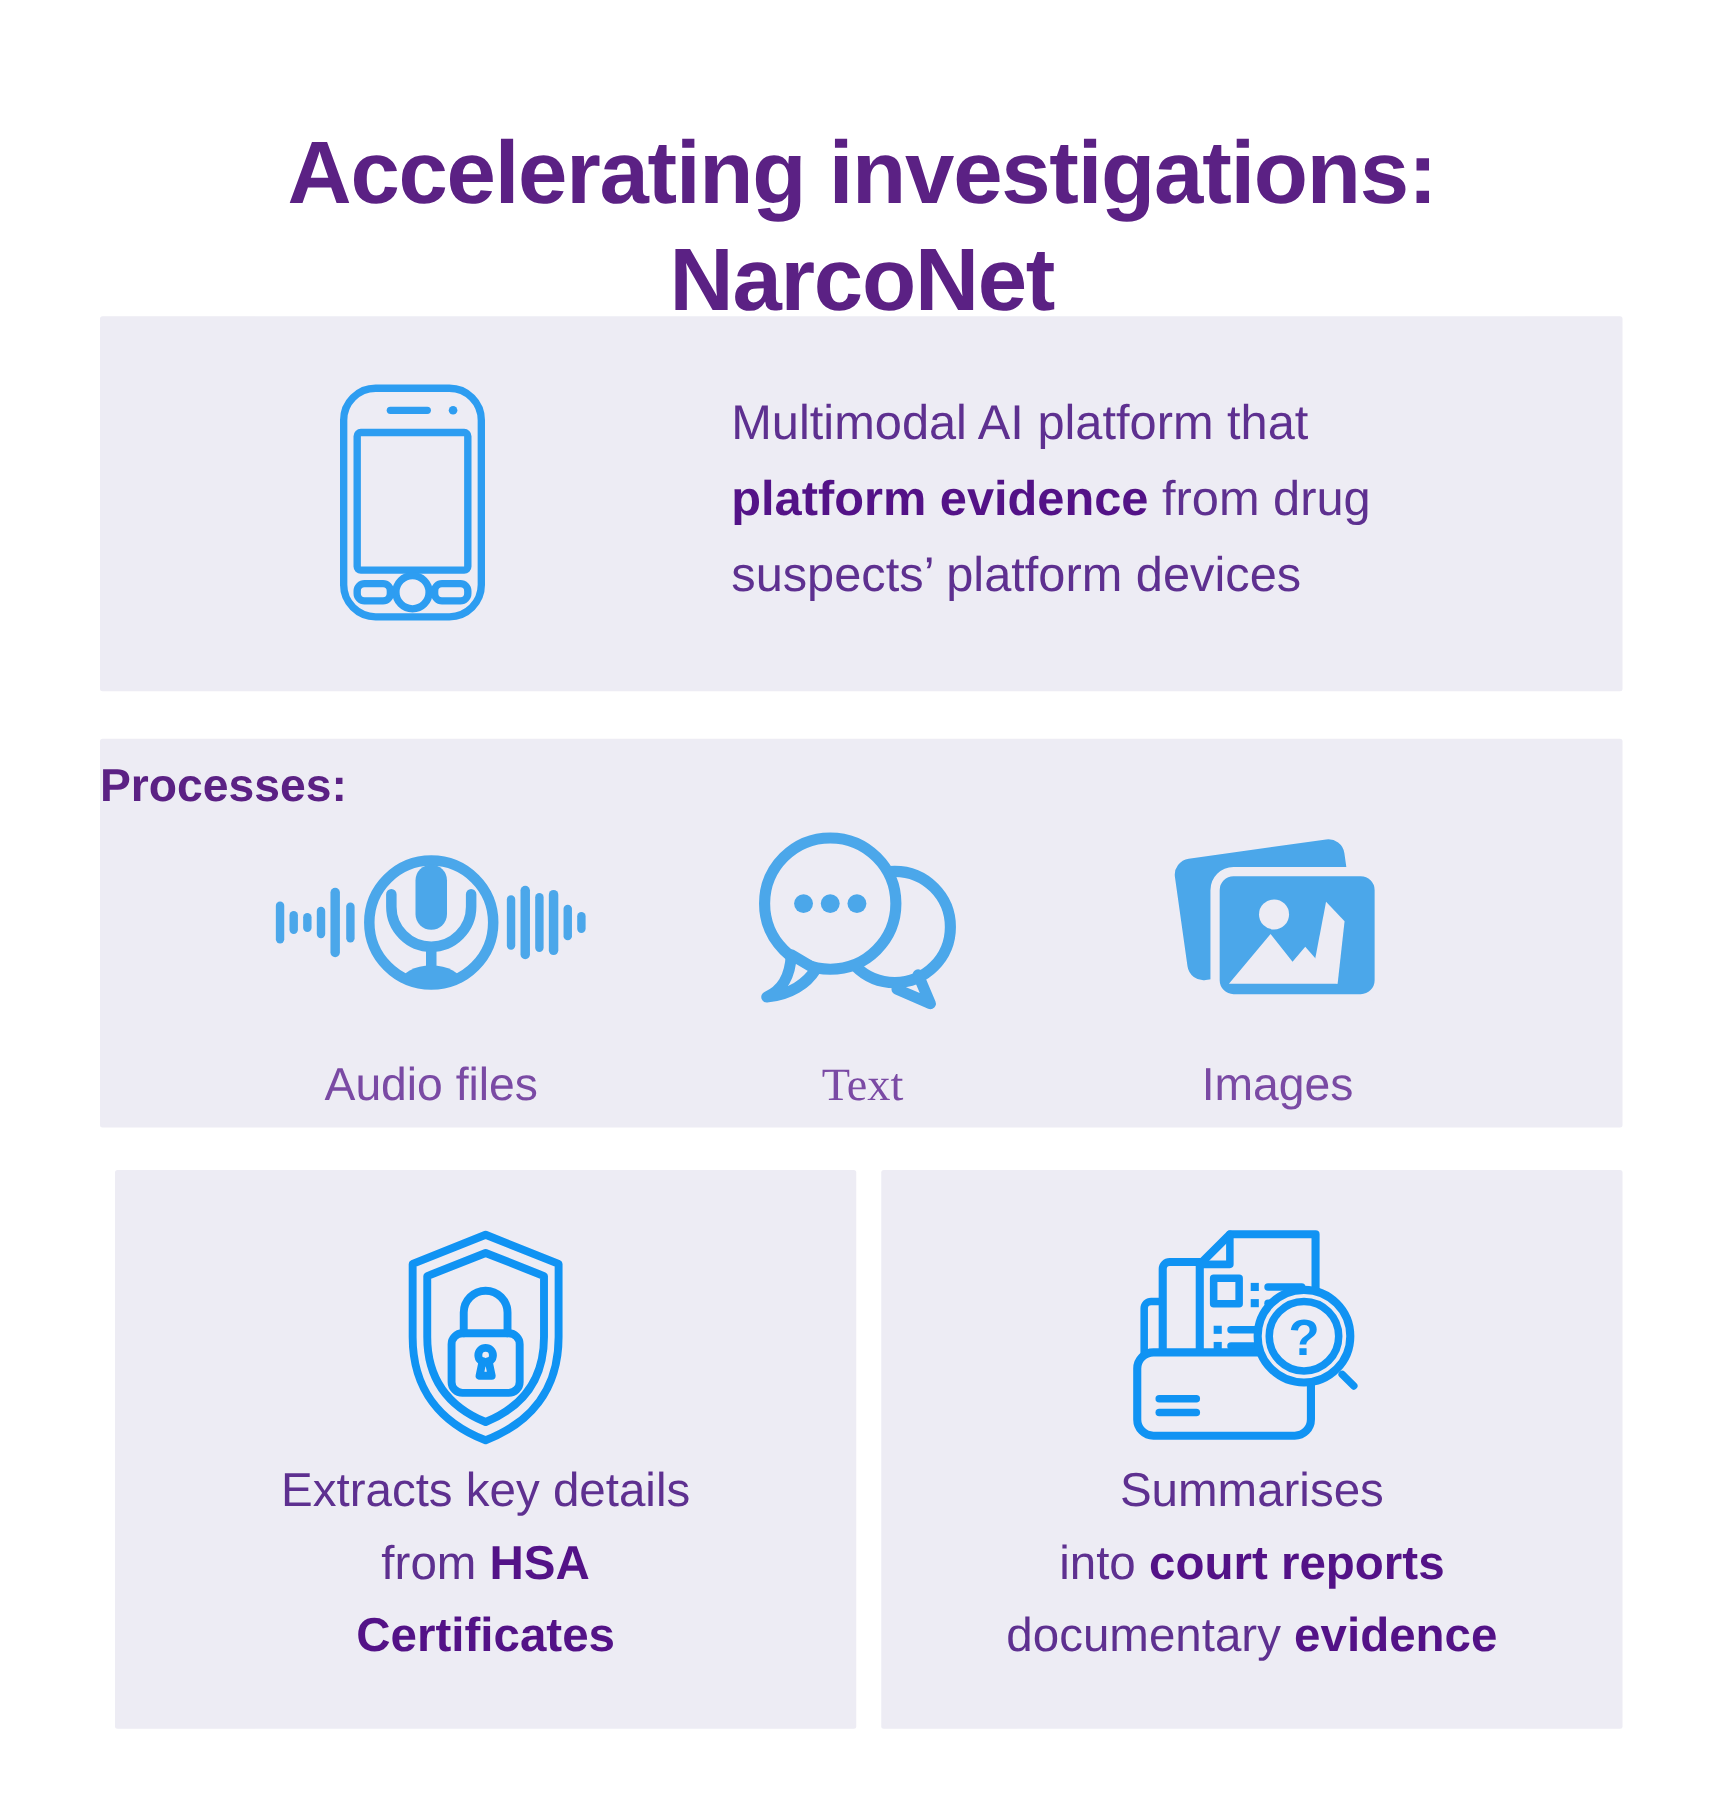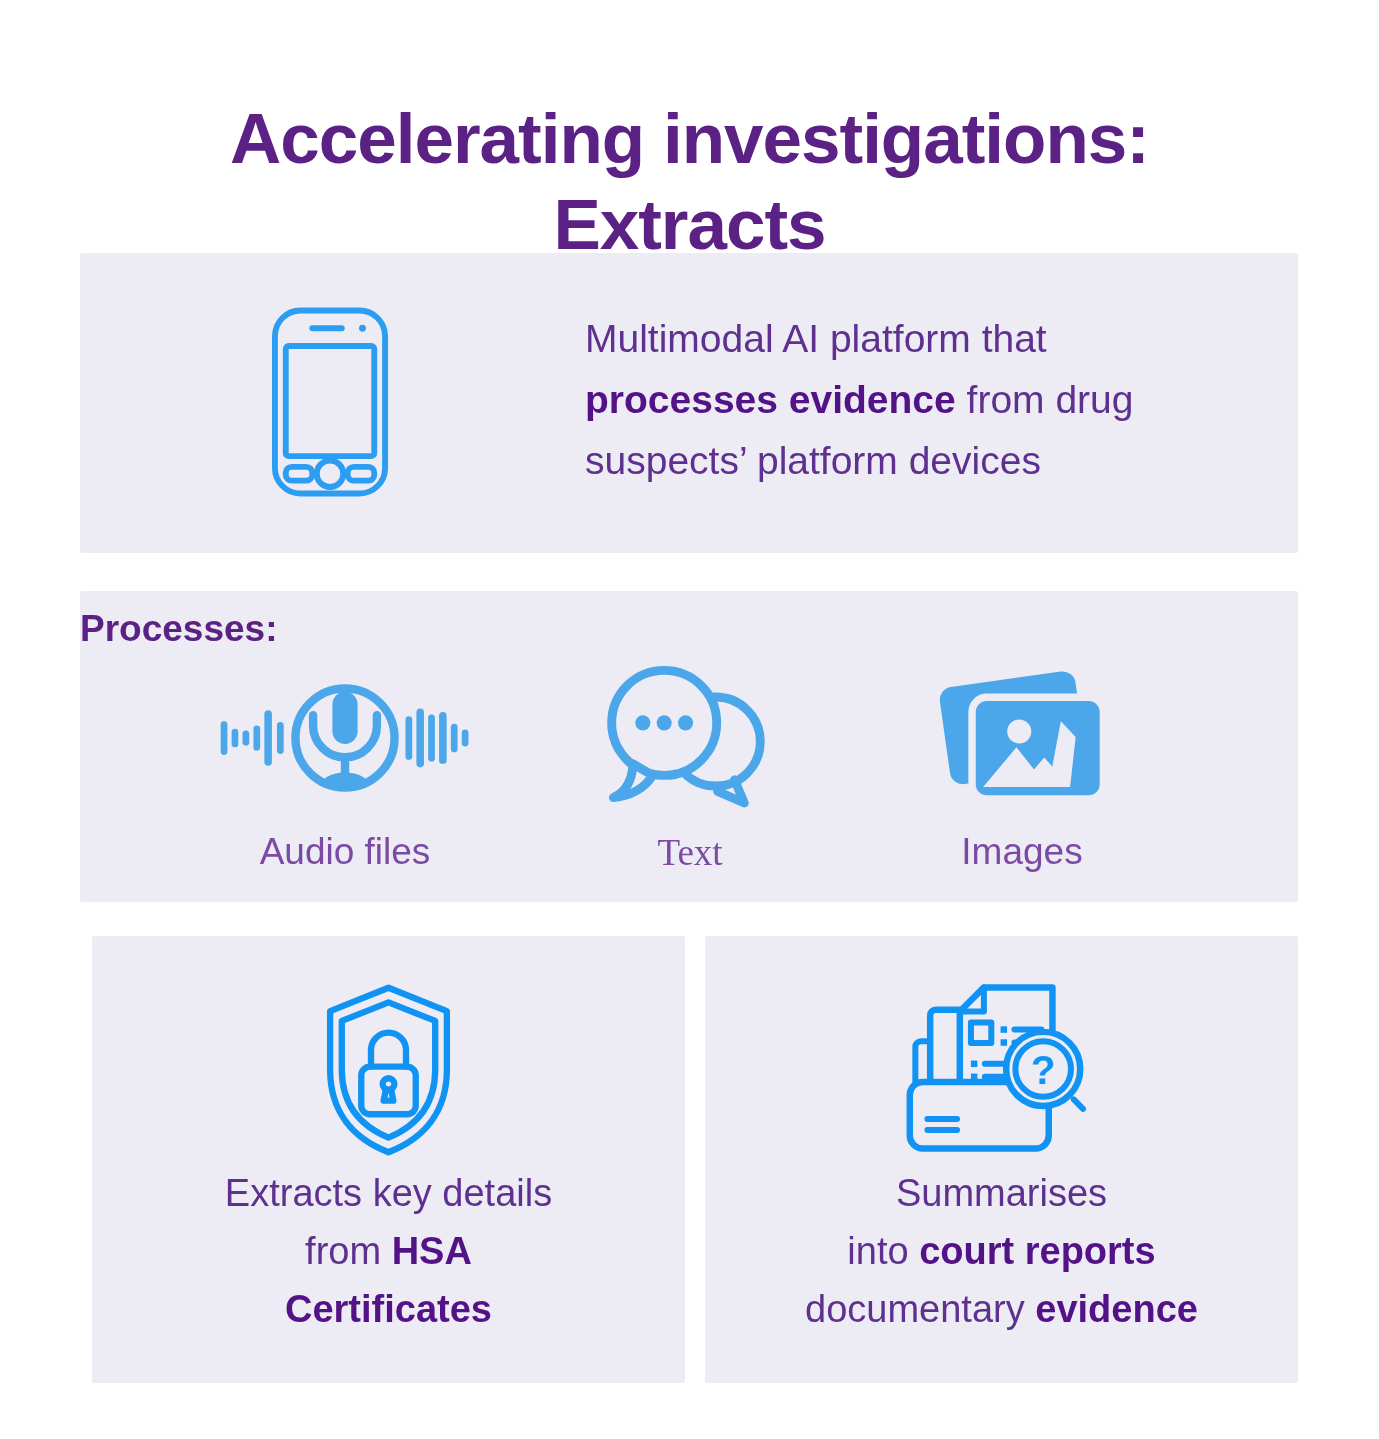--- a/index.html
+++ b/index.html
@@ -43,21 +43,21 @@
     margin-top:17px;
     font-size:37px;font-weight:bold;
     color:var(--title-purple,#5b2184);
   }
   .proc-item{position:absolute;top:66px;text-align:center;}
   .proc-item-audio{left:35px;width:460px;}
   .proc-item-text{left:390px;width:440px;font-family:Liberation Serif, serif;}
   .proc-item-images{left:722px;width:440px;}
   .proc-icon{height:162px;display:flex;align-items:center;justify-content:center;}
   .proc-label{
-    margin-top:12px;font-size:37px;
+    margin-top:28px;font-size:37px;
     color:var(--label-purple,#7a4aa4);
   }
 
   .b-icon{margin-top:44px;display:flex;justify-content:center;}
   .b-text{
     position:absolute;left:0;right:0;top:228px;
     text-align:center;font-size:38px;line-height:58px;
     color:var(--body-purple,#5e3090);
   }
 
@@ -73,38 +73,38 @@
   .fl-bg{fill:var(--panel-bg,#edecf4);}
   .qmark{font-family:"Liberation Sans",sans-serif;font-weight:bold;}
 </style>
 </head>
 <body>
 
 <div class="page">
 
   <h1 class="title">
     <span class="title-line">Accelerating investigations:</span>
-    <span class="title-line">Extracts</span>
+    <span class="title-line">NarcoNet</span>
   </h1>
 
   <section class="panel panel-platform">
     <div class="phone-wrap">
       <svg width="118" height="192" viewBox="0 0 120 194" aria-hidden="true">
         <rect x="4" y="4" width="112" height="186" rx="26" class="st-ph"></rect>
         <rect x="15" y="40" width="90" height="112" rx="3" class="st-ph" stroke-width="5"></rect>
         <line x1="42" y1="22" x2="72" y2="22" class="st-ph" stroke-width="7"></line>
         <circle cx="93" cy="22" r="3.5" class="fl-ph"></circle>
         <circle cx="60" cy="170" r="13.5" class="st-ph" stroke-width="5"></circle>
         <rect x="15" y="163" width="27" height="14" rx="6" class="st-ph" stroke-width="5"></rect>
         <rect x="78" y="163" width="27" height="14" rx="6" class="st-ph" stroke-width="5"></rect>
       </svg>
     </div>
     <div class="platform-text">
         <div class="tline"><span class="seg">Multimodal AI platform that</span></div>
-        <div class="tline"><span class="seg bold">processes evidence</span><span class="seg"> from drug</span></div>
+        <div class="tline"><span class="seg bold">platform evidence</span><span class="seg"> from drug</span></div>
         <div class="tline"><span class="seg">suspects’ platform devices</span></div>
       </div>
   </section>
 
   <section class="panel panel-processes">
     <div class="processes-heading">Processes:</div>
 
     <div class="proc-item proc-item-audio">
       <div class="proc-icon">
         <svg width="252" height="144" viewBox="0 0 300 170" aria-hidden="true">

